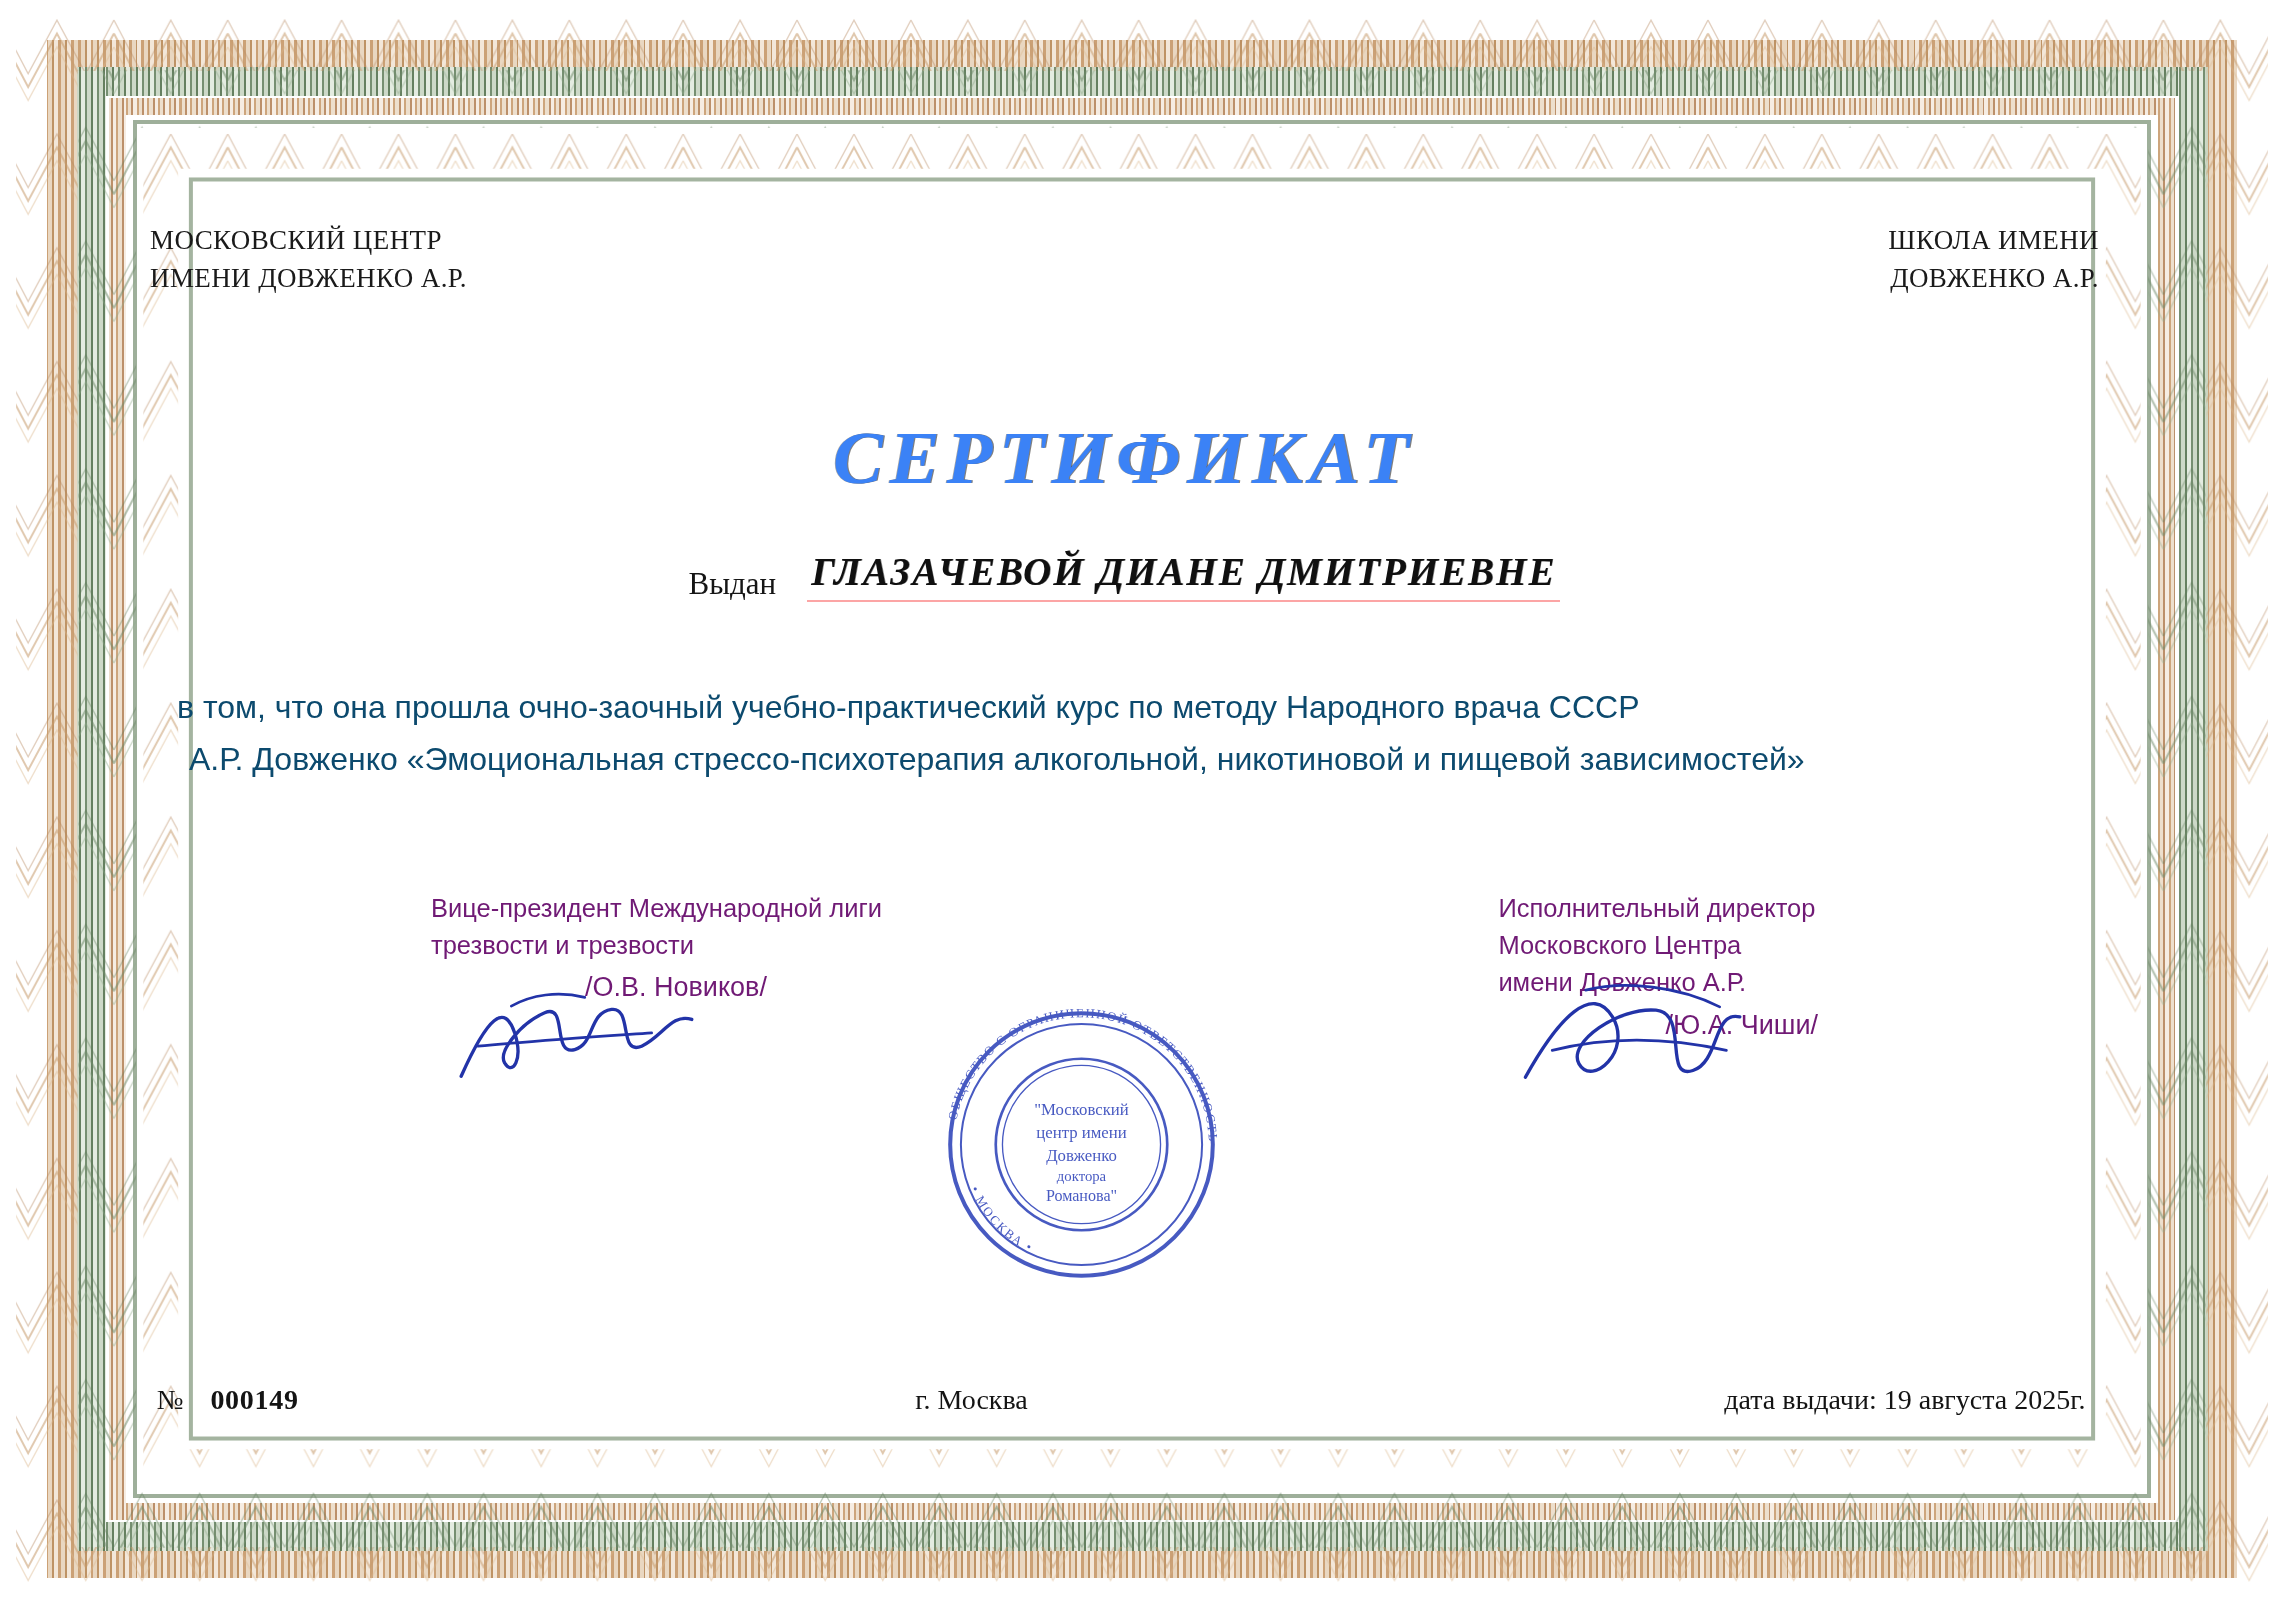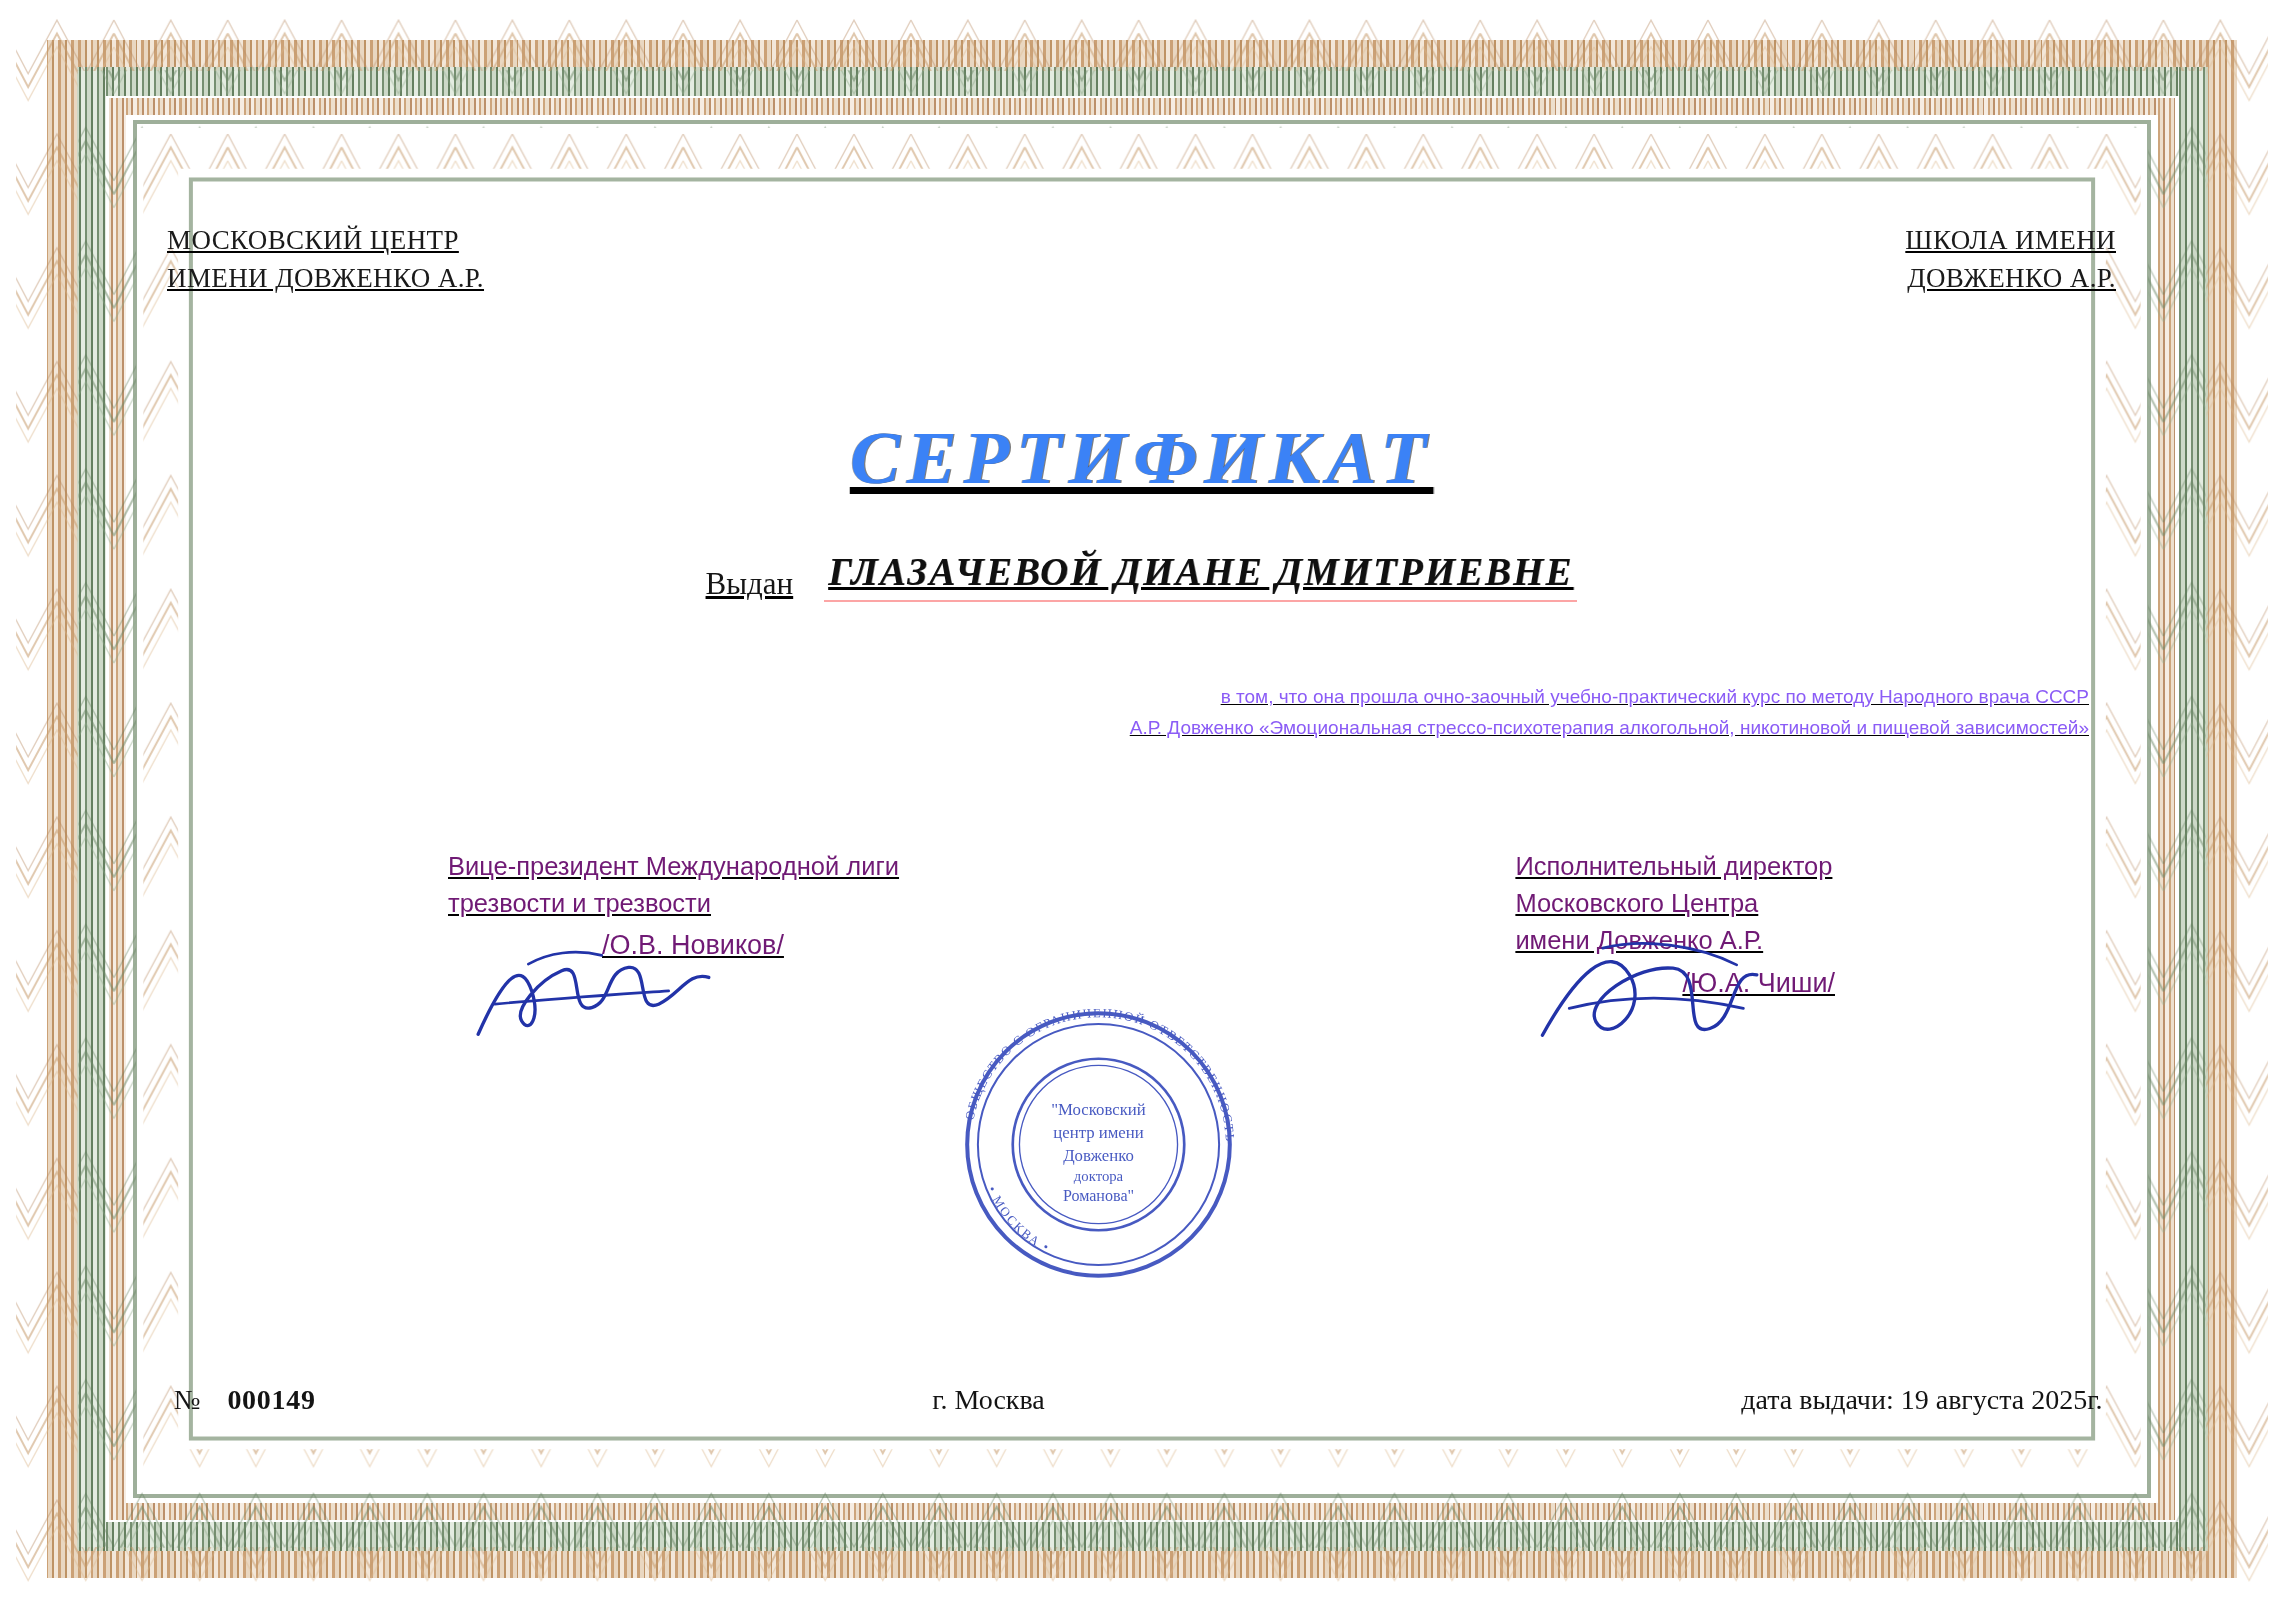--- a/index.html
+++ b/index.html
@@ -115,25 +115,24 @@
     position: absolute;
     left: 0; top: 0;
     width: 2284px;
     height: 1618px;
     pointer-events: none;
   }
 
   
   .content {
     position: absolute;
-    left: 167px;
+    left: 150px;
     top: 221px;
     width: 1949px;
     height: 1199px;
-    text-decoration: underline;
   }
 
   .head-row {
     display: flex;
     justify-content: space-between;
     align-items: flex-start;
     font-size: 27px;
     letter-spacing: 0.4px;
     color: #1a1a1a;
   }
@@ -175,25 +174,25 @@
     font-size: 39px;
     letter-spacing: 2px;
     color: #101010;
     border-bottom: 2px solid #fca5a5;
     padding: 0 4px 6.7px 4px;
     text-shadow: 0.7px 0 0 rgba(0,0,0,0.45);
   }
 
   .body-text {
     margin-top: 80px;
-    text-align: right;
+    text-align: left;
     font-family: "Liberation Sans", sans-serif;
-    font-size: 19px;
+    font-size: 32px;
     line-height: 1.62;
-    color: #8b5cf6;
+    color: #0c4a6e;
     padding: 0 27px;
   }
   .body-text .line2 {
     display: block;
     white-space: nowrap;
     padding-left: 12px;
   }
 
   
   .signatures {

